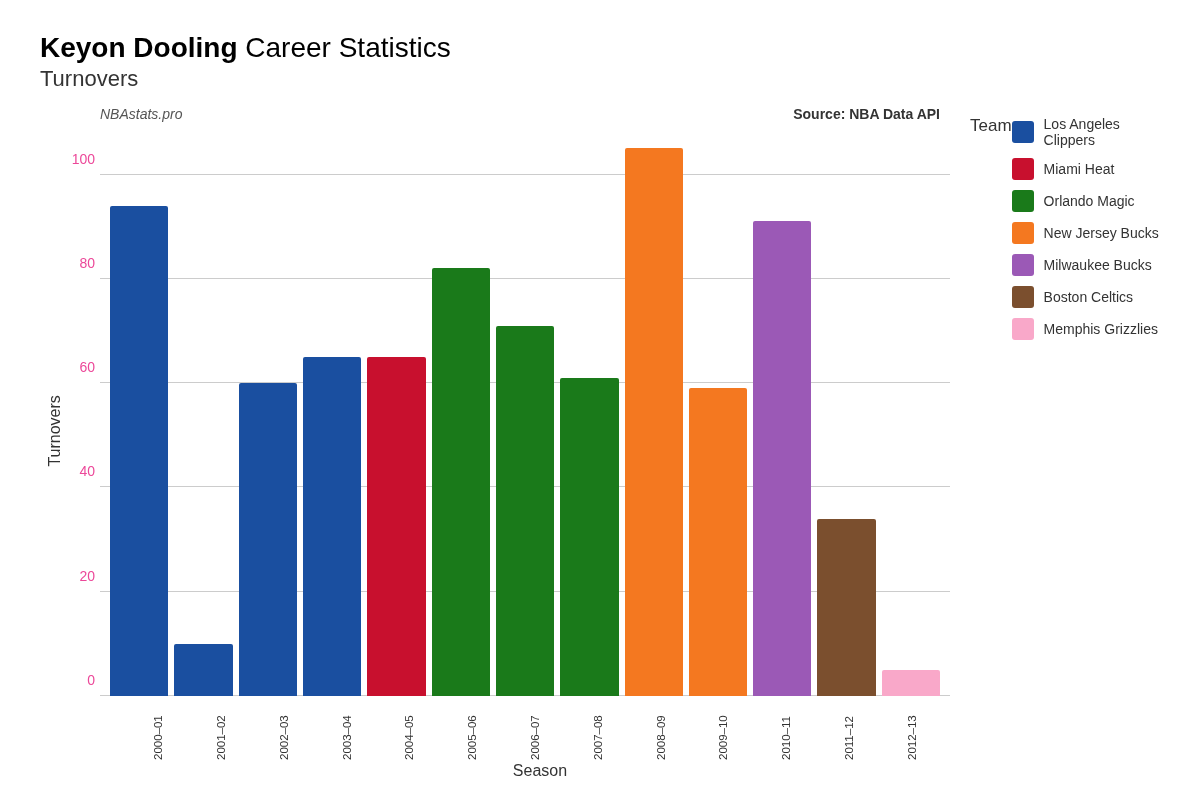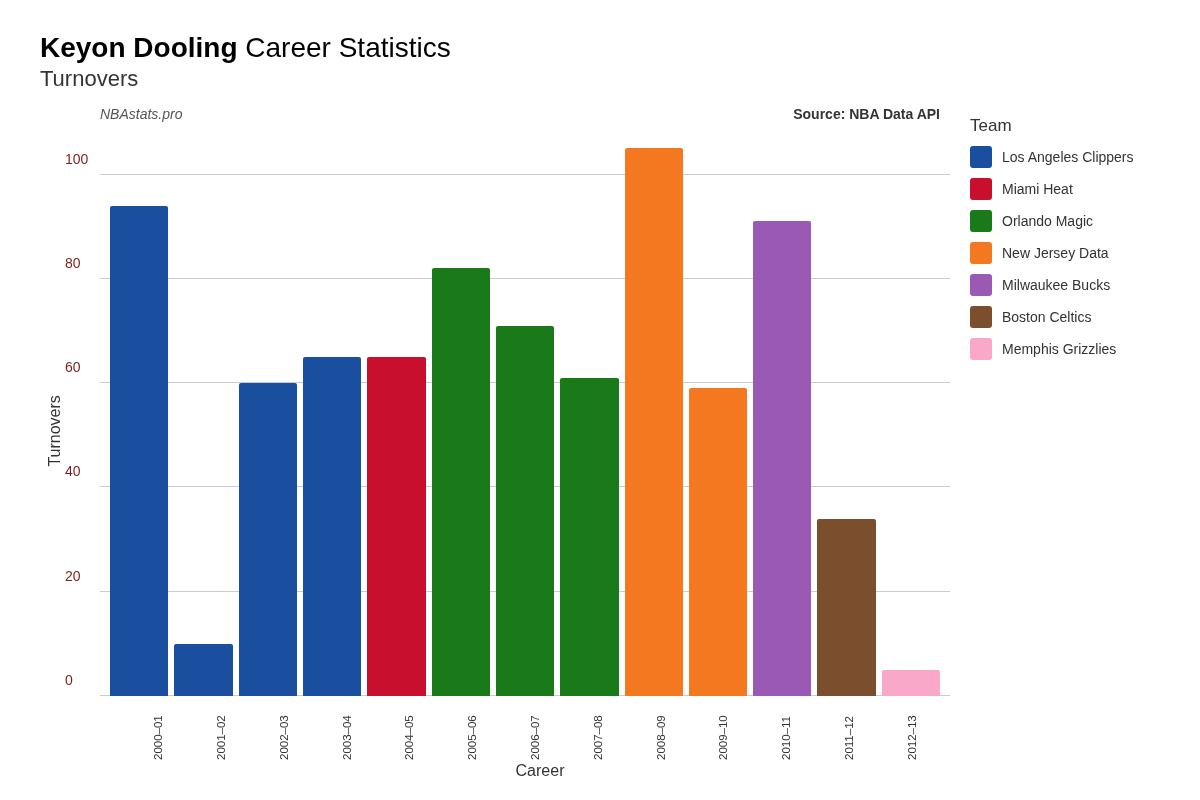--- a/index.html
+++ b/index.html
@@ -90,23 +90,23 @@
     .grid-line {
       position: absolute;
       left: 0; right: 0;
       height: 1px;
       background: #ccc;
     }
     .grid-label {
       position: absolute;
       left: -35px;
       font-size: 14px;
-      color: #7f1d1d;
+      color: #ec4899;
       transform: translateY(-50%);
-      text-align: left;
+      text-align: right;
       width: 30px;
     }
     .bars-row {
       position: absolute;
       top: 0; left: 0; right: 0; bottom: 0;
       display: flex;
       align-items: flex-end;
       padding: 0 10px;
       gap: 6px;
     }
@@ -147,21 +147,21 @@
       text-align: center;
       font-size: 16px;
       color: #333;
       margin-top: 2px;
       padding-left: 60px;
     }
     .legend {
       width: 230px;
       padding: 10px 10px 10px 20px;
       display: flex;
-      flex-direction: column;
+      flex-direction: row;
     }
     .legend-title {
       font-size: 17px;
       font-weight: 400;
       color: #333;
       margin-bottom: 10px;
     }
     .legend-item {
       display: flex;
       align-items: center;
@@ -292,21 +292,21 @@
               <div class="x-label-group">
                 <div class="x-label">2010–11</div>
               </div>
               <div class="x-label-group">
                 <div class="x-label">2011–12</div>
               </div>
               <div class="x-label-group">
                 <div class="x-label">2012–13</div>
               </div>
             </div>
-          <div class="x-axis-title">Career</div>
+          <div class="x-axis-title">Season</div>
         </div>
       </div>
     </div>
 
     <div class="legend">
       <div class="legend-title">Team</div>
       <div id="legendItems">
           <div class="legend-item">
             <div class="legend-swatch" style="background-color: rgb(26, 79, 160);"></div>
             <span class="legend-label">Los Angeles Clippers</span>
@@ -314,21 +314,21 @@
           <div class="legend-item">
             <div class="legend-swatch" style="background-color: rgb(200, 16, 46);"></div>
             <span class="legend-label">Miami Heat</span>
           </div>
           <div class="legend-item">
             <div class="legend-swatch" style="background-color: rgb(26, 122, 26);"></div>
             <span class="legend-label">Orlando Magic</span>
           </div>
           <div class="legend-item">
             <div class="legend-swatch" style="background-color: rgb(244, 120, 32);"></div>
-            <span class="legend-label">New Jersey Data</span>
+            <span class="legend-label">New Jersey Bucks</span>
           </div>
           <div class="legend-item">
             <div class="legend-swatch" style="background-color: rgb(155, 89, 182);"></div>
             <span class="legend-label">Milwaukee Bucks</span>
           </div>
           <div class="legend-item">
             <div class="legend-swatch" style="background-color: rgb(123, 79, 46);"></div>
             <span class="legend-label">Boston Celtics</span>
           </div>
           <div class="legend-item">

